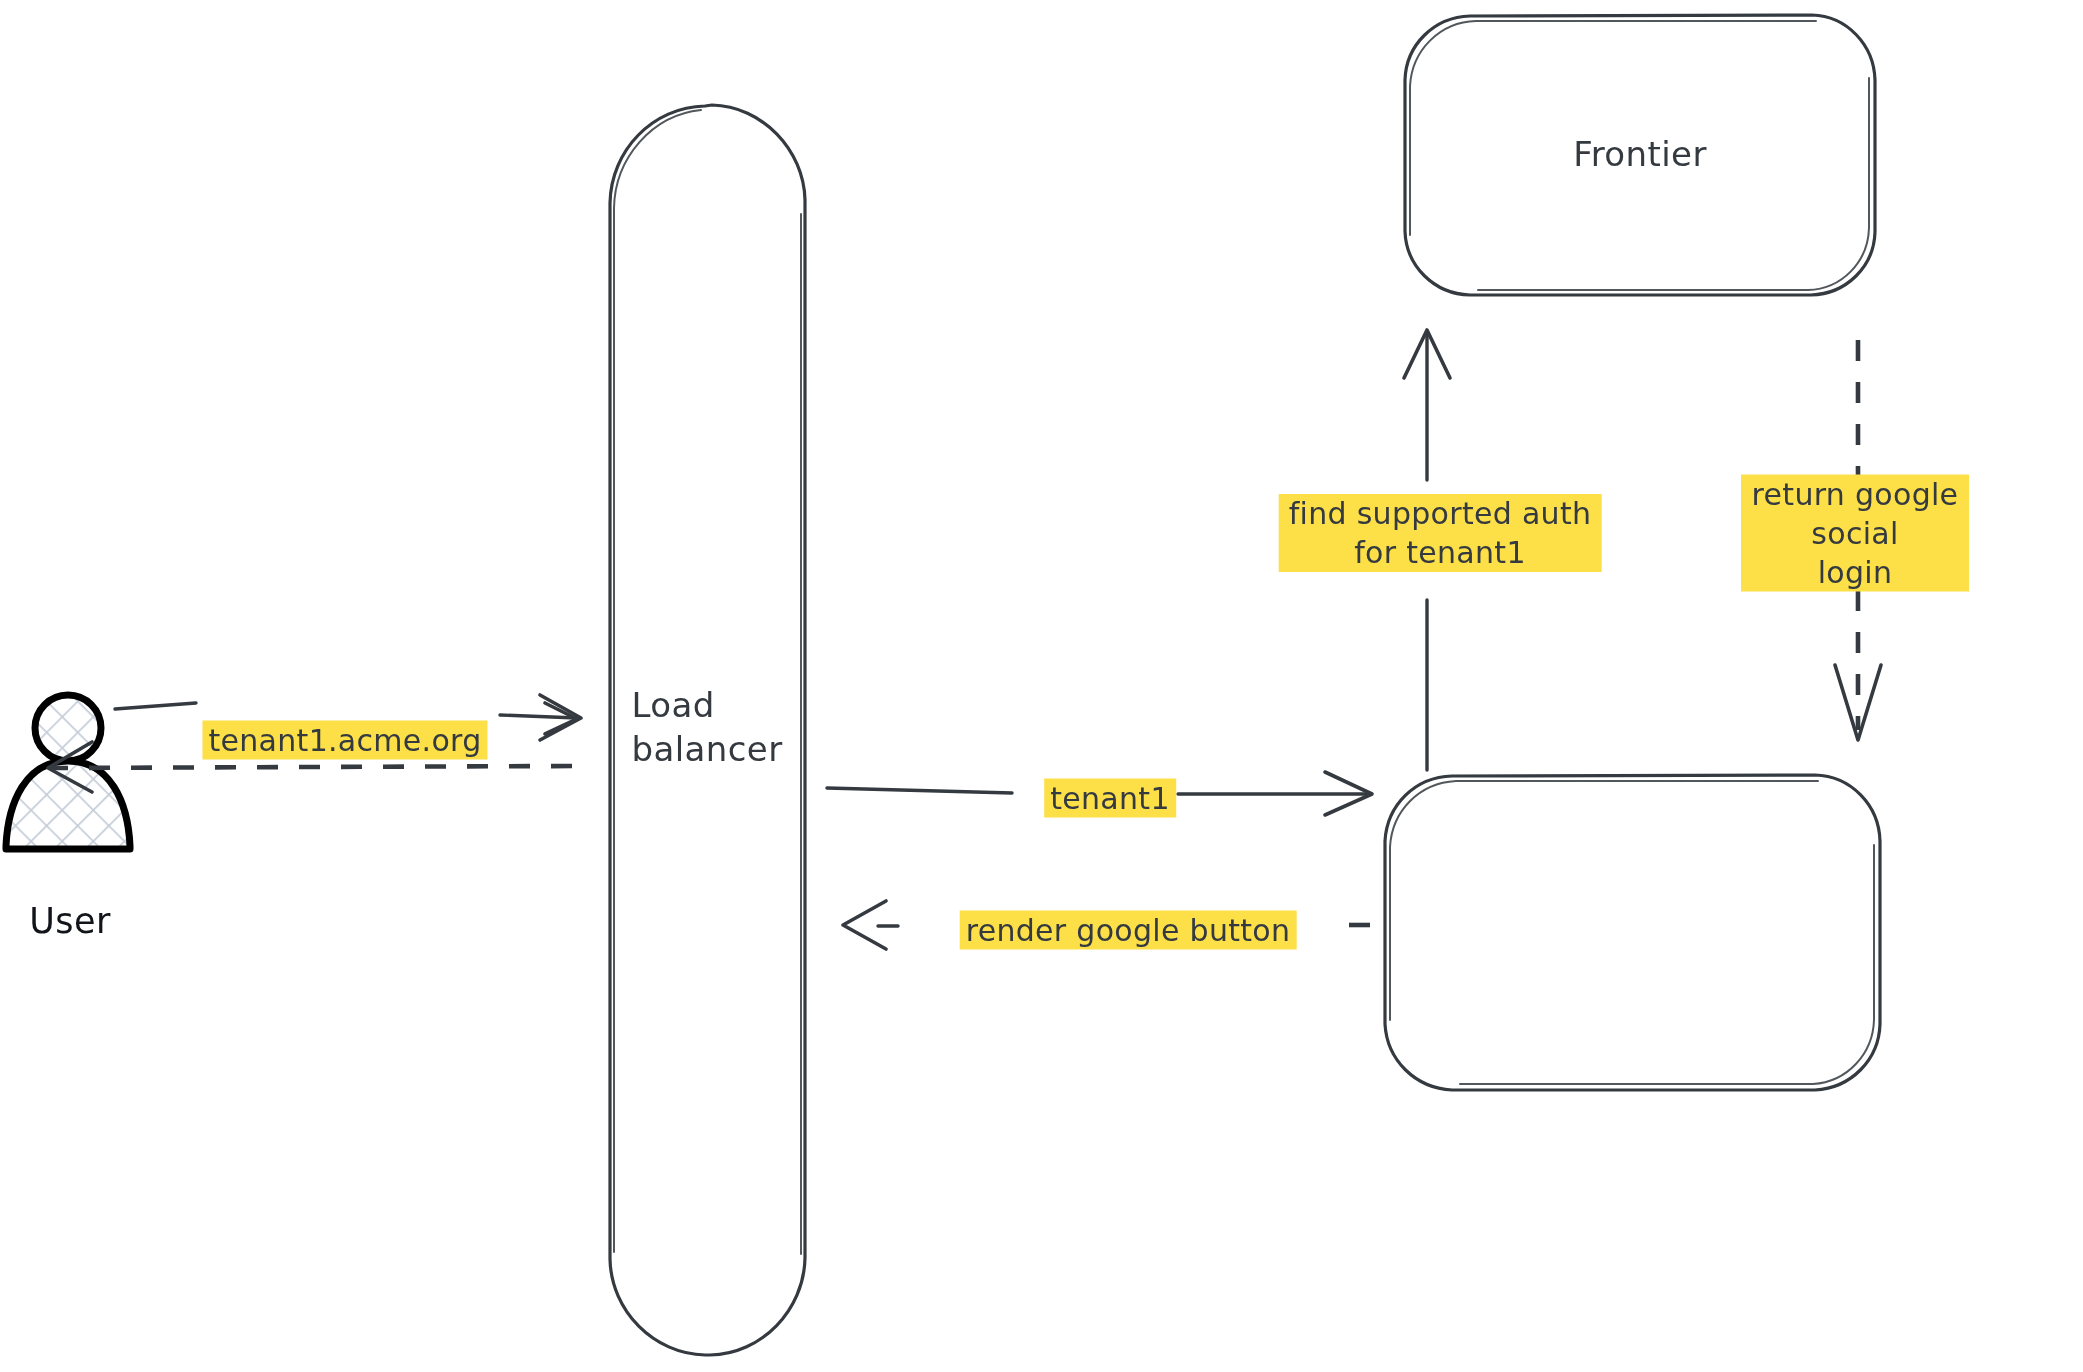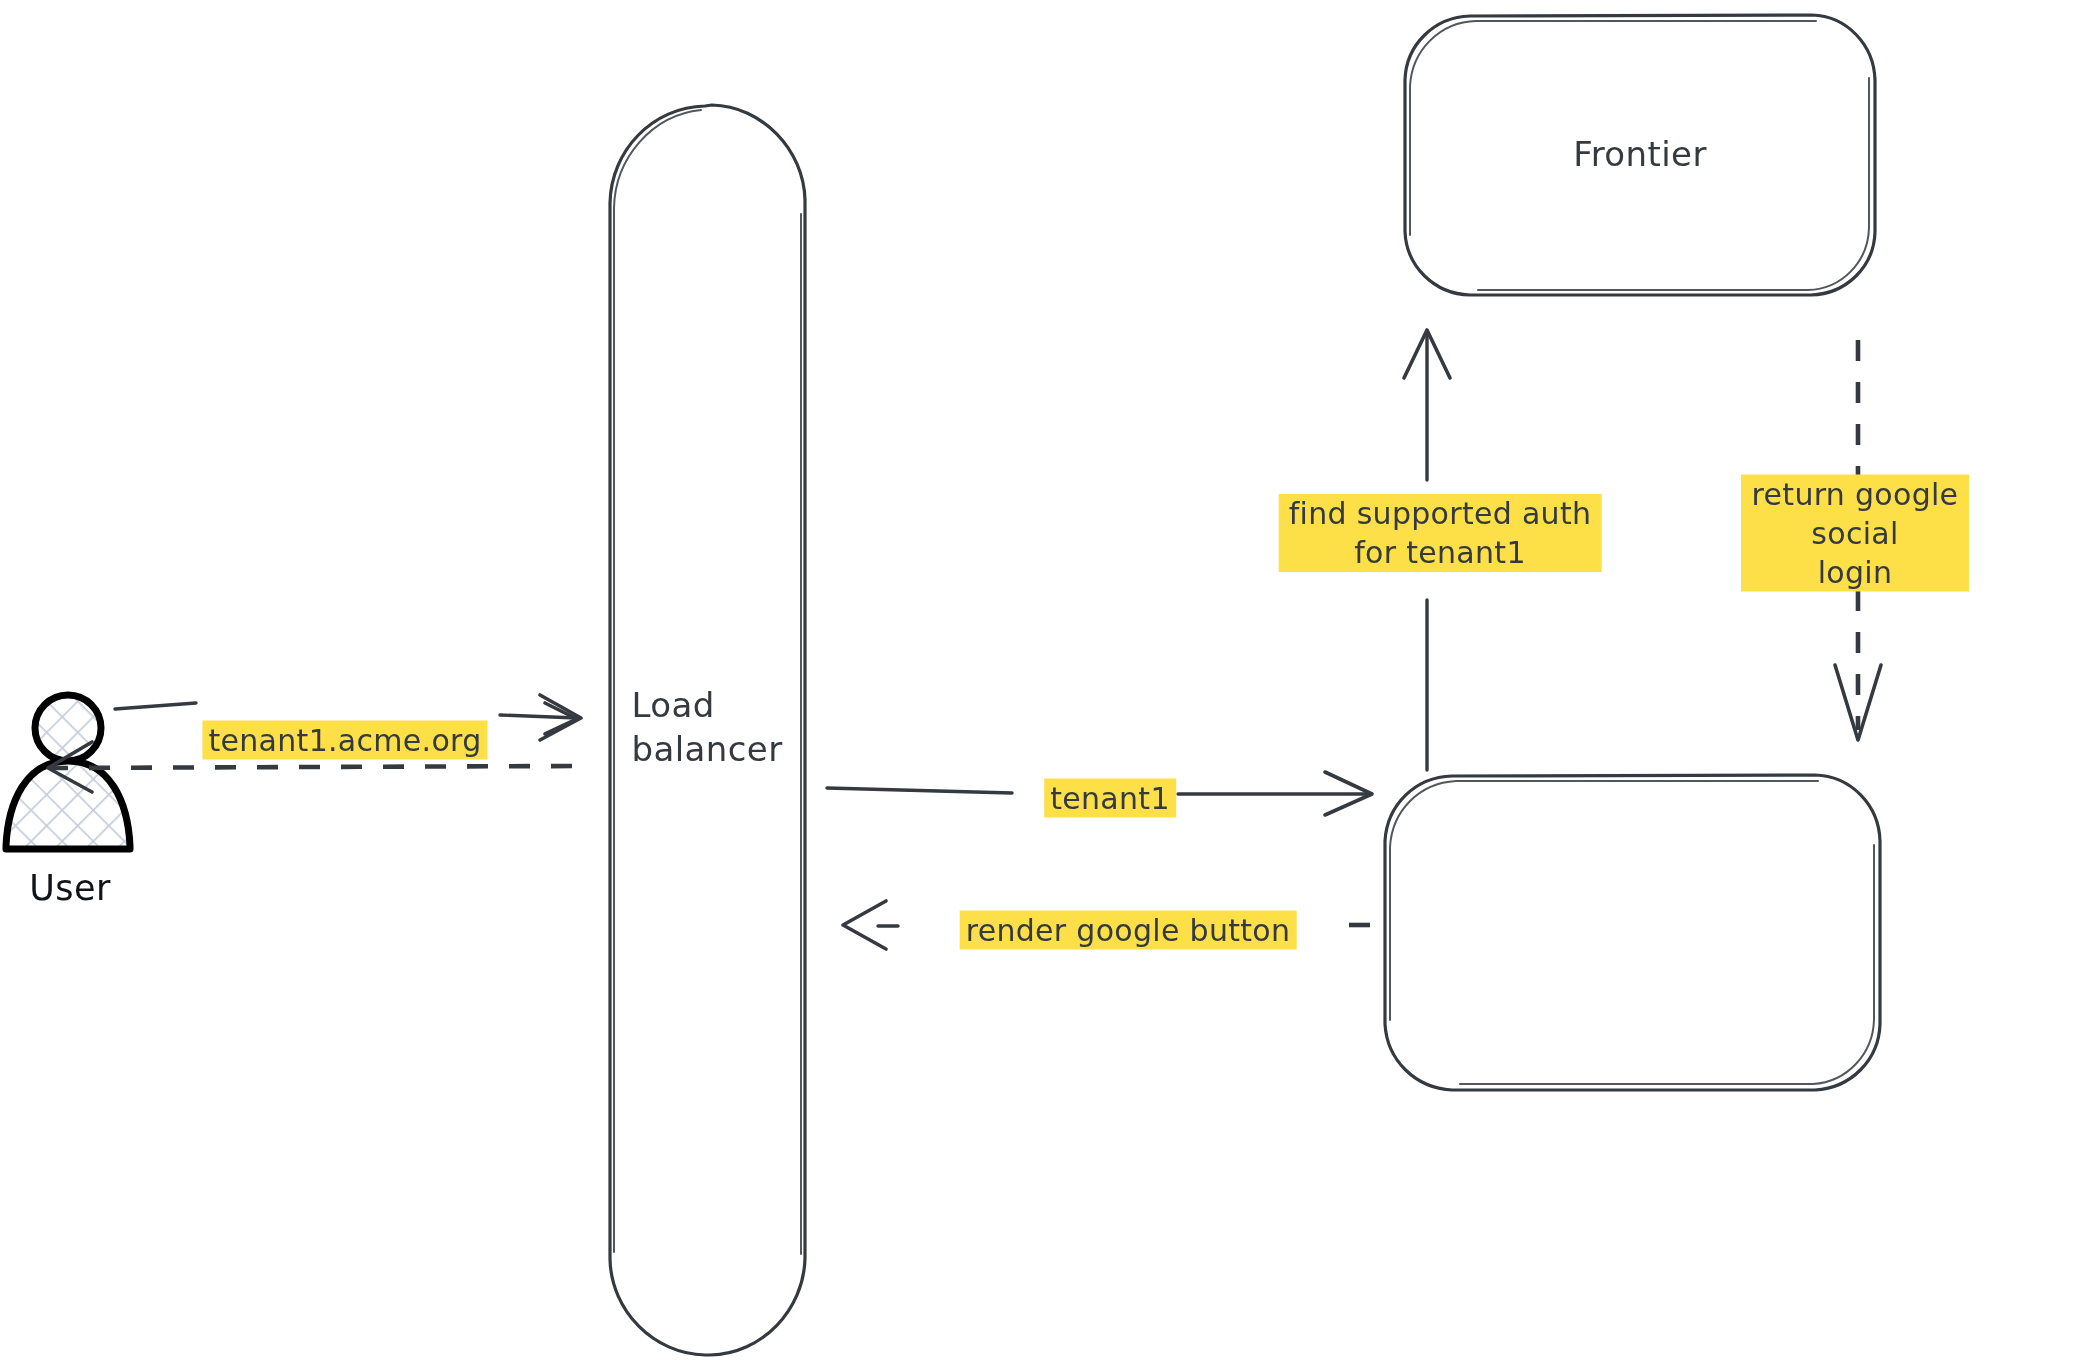--- a/index.html
+++ b/index.html
@@ -91,20 +91,21 @@
     background: #fde047;
     pointer-events: none;
   }
   .actor-label {
     position: absolute;
     color: #111418;
     font-family: "DejaVu Sans", sans-serif;
     font-size: 35px;
     text-align: center;
     letter-spacing: 0.4px;
+    margin-top: 33px;
   }
   .txt-center {
     transform: translate(-50%, -50%);
   }
 </style>
 </head>
 <body>
 
 <div id="canvas">
 

